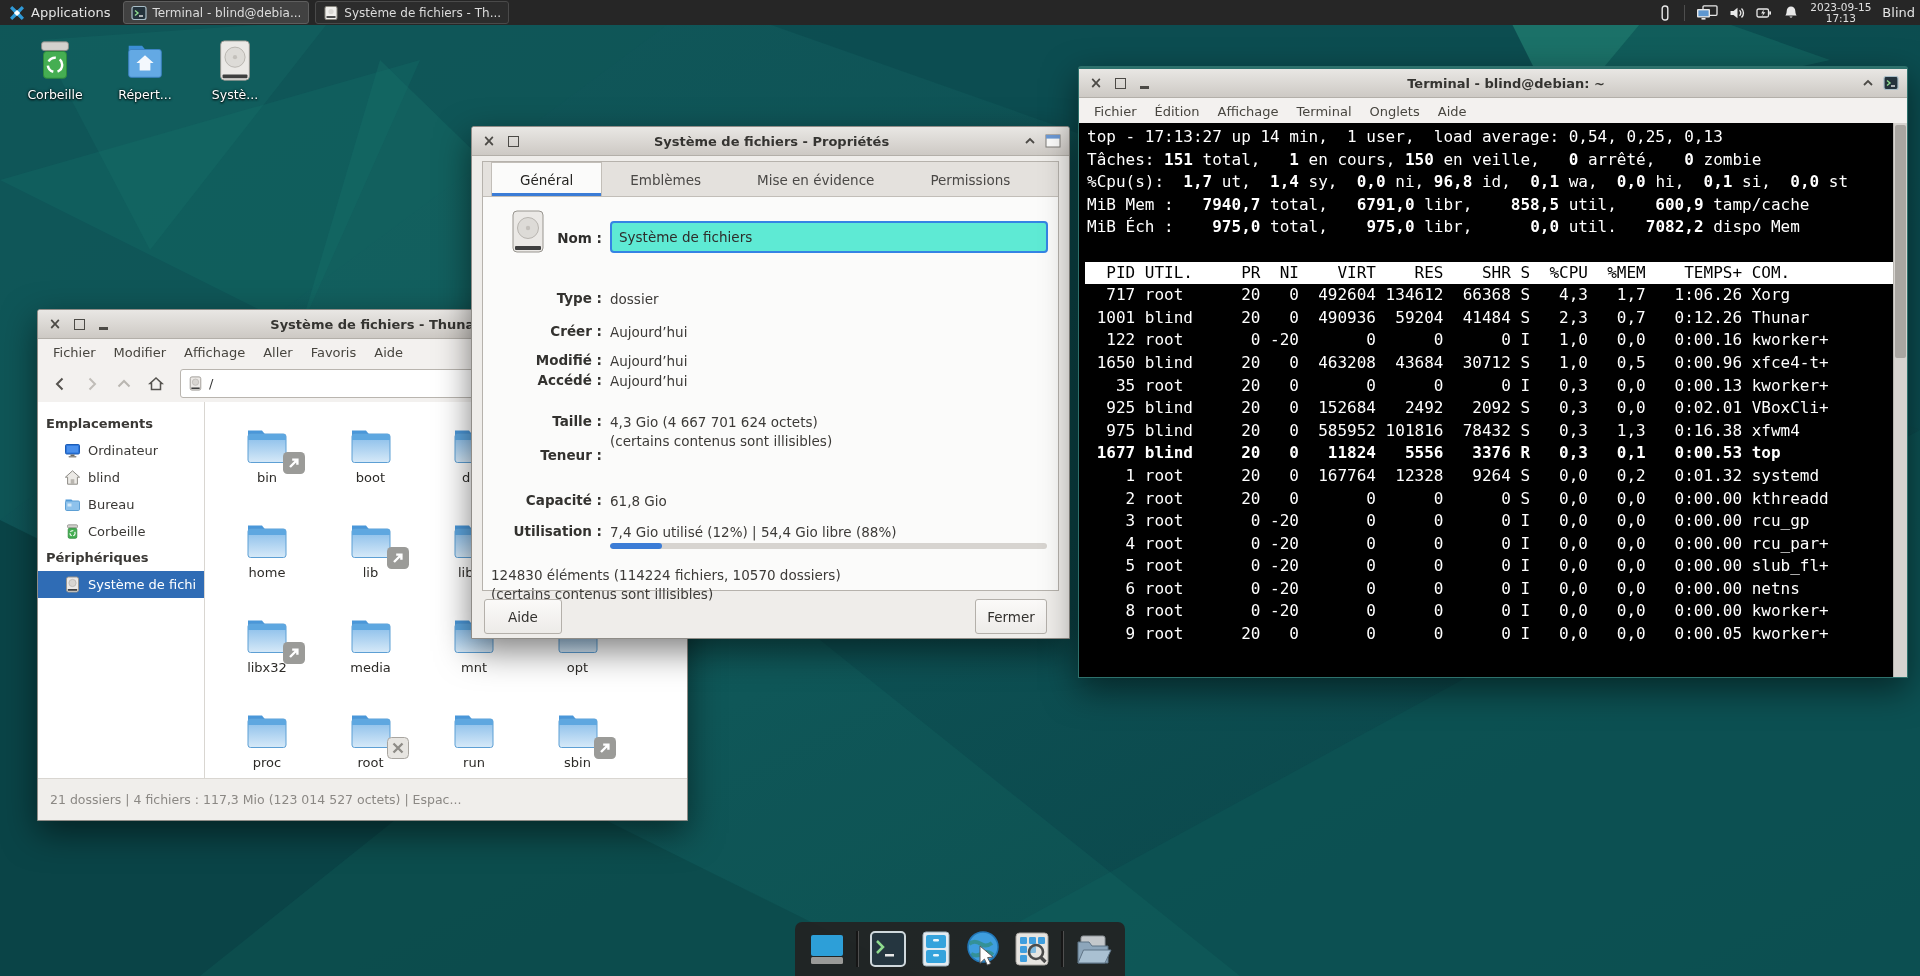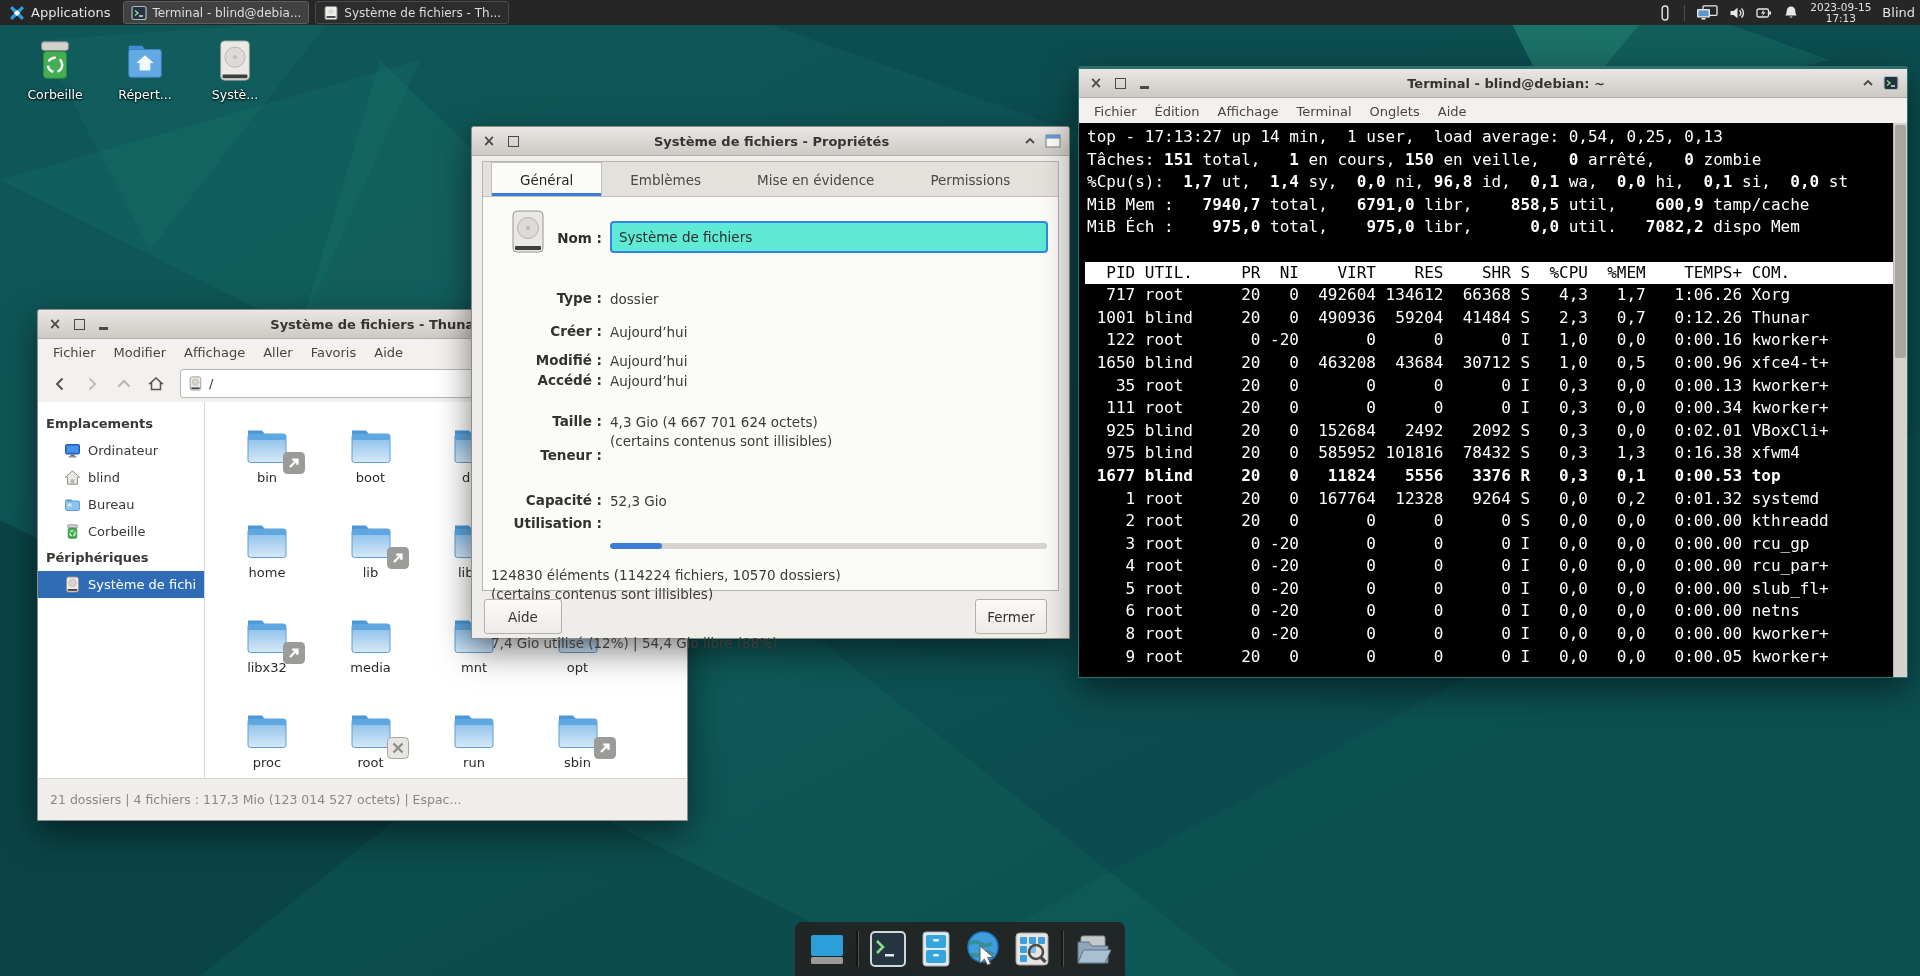--- a/index.html
+++ b/index.html
@@ -627,24 +627,24 @@
           <div class="prow" style="top: 251px; flex-direction: column;">
             <div class="pl">Teneur :</div>
             <div class="pv">
               <div>124830 éléments (114224 fichiers, 10570 dossiers)</div>
               <div>(certains contenus sont illisibles)</div>
             </div>
           </div>
           <div class="prow" style="top: 296px;">
             <div class="pl">Capacité :</div>
             <div class="pv">
-              <div>52,3 Gio</div>
+              <div>61,8 Gio</div>
             </div>
           </div>
-          <div class="prow" style="top: 319px; flex-direction: column;">
+          <div class="prow" style="top: 327px;">
             <div class="pl">Utilisation :</div>
             <div class="pv">
               <div>7,4 Gio utilisé (12%)  |  54,4 Gio libre (88%)</div>
             </div>
           </div>
         </div>
       <div id="usage-bar">
           <div id="usage-fill" style="width: 12%;"></div>
         </div>
     </div>
@@ -697,21 +697,20 @@
         <div class="tline"><span>%Cpu(s):  </span><span class="b">1,7</span><span> ut,  </span><span class="b">1,4</span><span> sy,  </span><span class="b">0,0</span><span> ni, </span><span class="b">96,8</span><span> id,  </span><span class="b">0,1</span><span> wa,  </span><span class="b">0,0</span><span> hi,  </span><span class="b">0,1</span><span> si,  </span><span class="b">0,0</span><span> st</span></div>
         <div class="tline"><span>MiB Mem :   </span><span class="b">7940,7</span><span> total,   </span><span class="b">6791,0</span><span> libr,    </span><span class="b">858,5</span><span> util,    </span><span class="b">600,9</span><span> tamp/cache</span></div>
         <div class="tline"><span>MiB Éch :    </span><span class="b">975,0</span><span> total,    </span><span class="b">975,0</span><span> libr,      </span><span class="b">0,0</span><span> util.   </span><span class="b">7082,2</span><span> dispo Mem</span></div>
         <div class="tline"></div>
         <div class="thead">  PID UTIL.     PR  NI    VIRT    RES    SHR S  %CPU  %MEM    TEMPS+ COM. </div>
         <div class="tline">  717 root      20   0  492604 134612  66368 S   4,3   1,7   1:06.26 Xorg</div>
         <div class="tline"> 1001 blind     20   0  490936  59204  41484 S   2,3   0,7   0:12.26 Thunar</div>
         <div class="tline">  122 root       0 -20       0      0      0 I   1,0   0,0   0:00.16 kworker+</div>
         <div class="tline"> 1650 blind     20   0  463208  43684  30712 S   1,0   0,5   0:00.96 xfce4-t+</div>
         <div class="tline">   35 root      20   0       0      0      0 I   0,3   0,0   0:00.13 kworker+</div>
-        <div class="tline">  111 root      20   0       0      0      0 I   0,3   0,0   0:00.34 kworker+</div>
         <div class="tline">  925 blind     20   0  152684   2492   2092 S   0,3   0,0   0:02.01 VBoxCli+</div>
         <div class="tline">  975 blind     20   0  585952 101816  78432 S   0,3   1,3   0:16.38 xfwm4</div>
         <div class="tline b"> 1677 blind     20   0   11824   5556   3376 R   0,3   0,1   0:00.53 top</div>
         <div class="tline">    1 root      20   0  167764  12328   9264 S   0,0   0,2   0:01.32 systemd</div>
         <div class="tline">    2 root      20   0       0      0      0 S   0,0   0,0   0:00.00 kthreadd</div>
         <div class="tline">    3 root       0 -20       0      0      0 I   0,0   0,0   0:00.00 rcu_gp</div>
         <div class="tline">    4 root       0 -20       0      0      0 I   0,0   0,0   0:00.00 rcu_par+</div>
         <div class="tline">    5 root       0 -20       0      0      0 I   0,0   0,0   0:00.00 slub_fl+</div>
         <div class="tline">    6 root       0 -20       0      0      0 I   0,0   0,0   0:00.00 netns</div>
         <div class="tline">    8 root       0 -20       0      0      0 I   0,0   0,0   0:00.00 kworker+</div>

